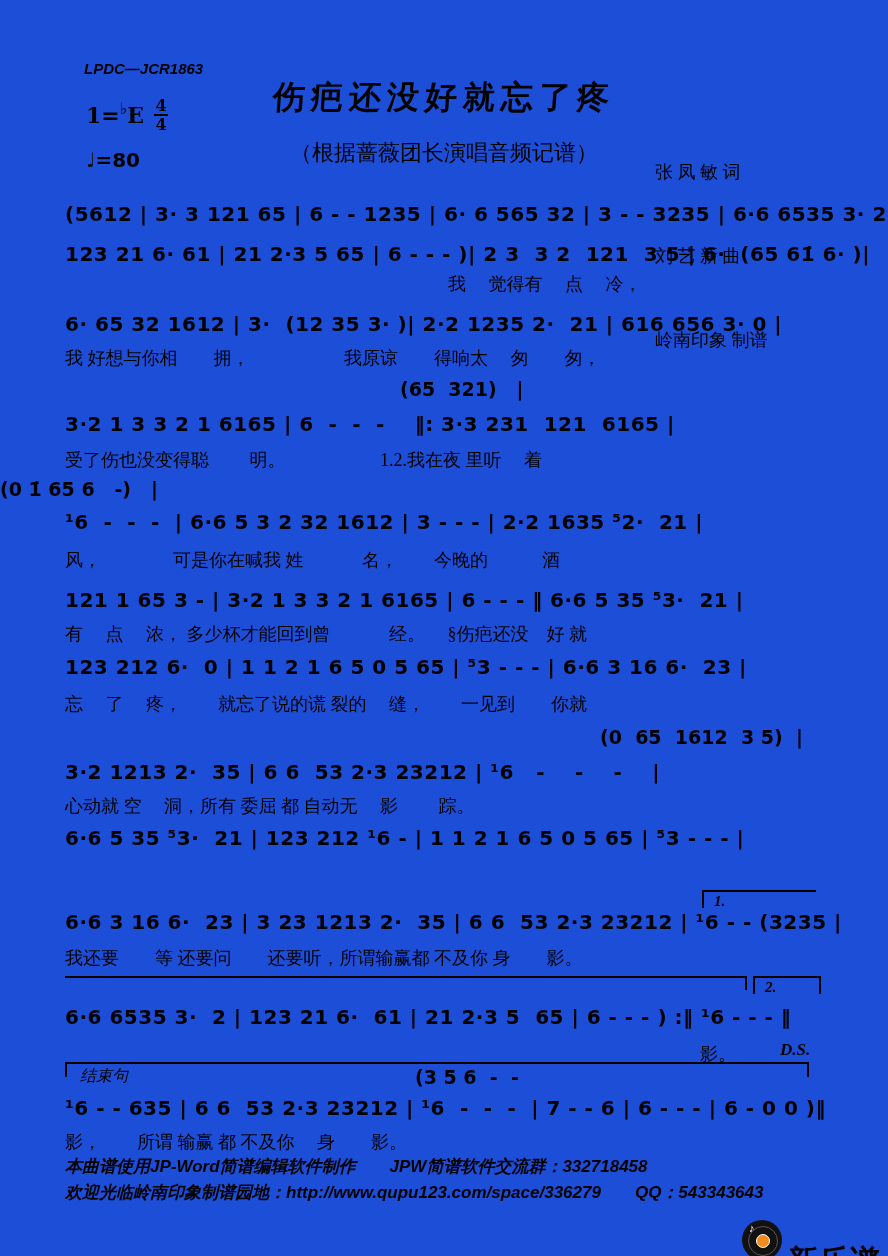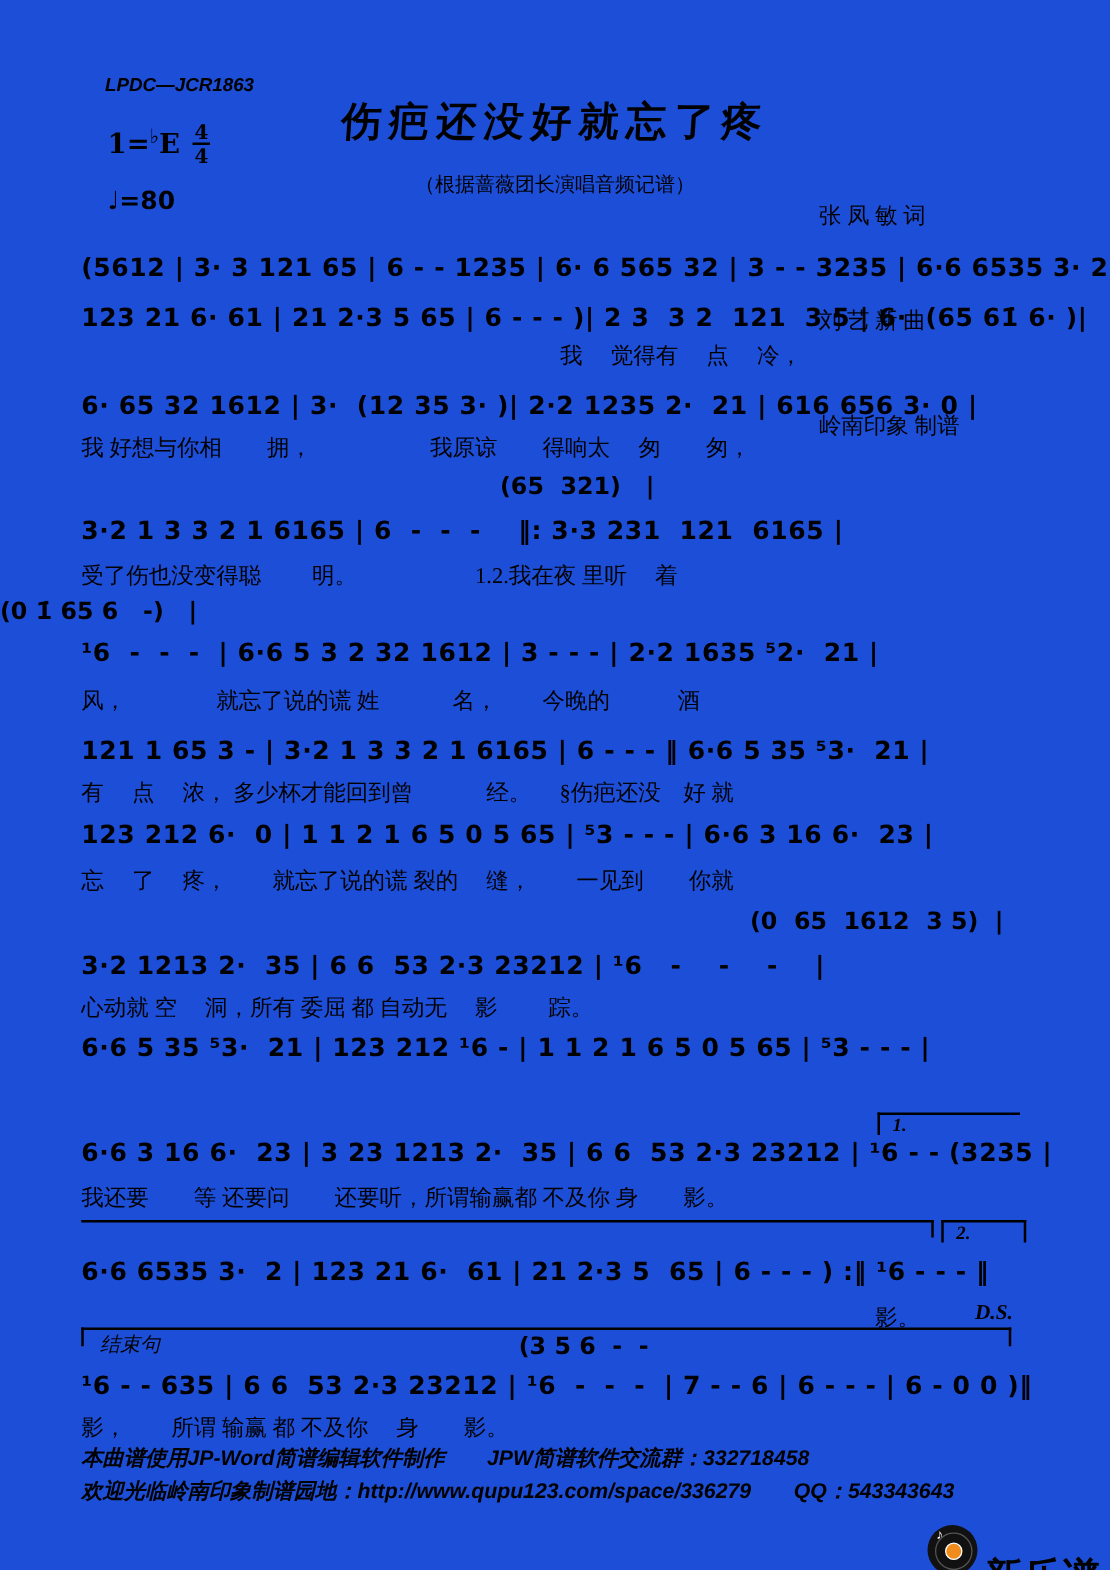--- a/index.html
+++ b/index.html
@@ -3,21 +3,21 @@
 <meta charset="utf-8">
 <style>
   html,body{margin:0;padding:0;background:#e8e8e8;}
   .page{position:relative;width:888px;height:1256px;background:#1d4ed8;color:#000;
         font-family:"Liberation Sans",sans-serif;overflow:hidden;margin:0 auto;}
   .abs{position:absolute;white-space:pre;}
   
   .catalog{left:84px;top:60px;font-size:15px;font-style:italic;font-weight:bold;}
   .title{left:0;top:76px;width:888px;text-align:center;font-family:"DejaVu Serif",serif;
          font-weight:bold;font-size:32px;letter-spacing:6px;transform:skewX(-4deg);}
-  .subtitle{left:0;top:138px;width:888px;text-align:center;font-size:16px;
+  .subtitle{left:0;top:138px;width:888px;text-align:center;font-size:22px;
             font-family:"Liberation Serif",serif;}
   .keysig{left:86px;top:98px;font-family:"DejaVu Serif",serif;font-weight:bold;font-size:22px;
           display:flex;align-items:center;}
   .keysig .flat{font-size:16px;vertical-align:super;position:relative;top:-7px;}
   .frac{display:inline-flex;flex-direction:column;align-items:center;margin-left:10px;
         font-size:16px;line-height:15px;}
   .frac .bar{width:14px;border-top:2px solid #000;margin:1px 0;}
   .tempo{left:86px;top:148px;font-size:20px;font-weight:bold;font-family:"DejaVu Sans",sans-serif;}
   .credits{left:655px;top:102px;font-family:"Liberation Serif",serif;font-size:18px;
            line-height:28px;white-space:pre;}
@@ -84,21 +84,21 @@
 
   <div class="abs notation" style="top:312px">6· 65 32 1612 | 3·  (12 35 3· )| 2·2 1235 2·  21 | 616 656 3· 0 |</div>
   <div class="abs lyrics" style="top:346px">我 好想与你相　　拥，　　　　　 我原谅　　得响太　 匆　　匆，</div>
   <div class="abs pre-note" style="top:378px;left:400px">(65  321)   |</div>
 
   <div class="abs notation" style="top:412px">3·2 1 3 3 2 1 6165 | 6  -  -  -    ‖: 3·3 231  121  6165 |</div>
   <div class="abs lyrics" style="top:448px">受了伤也没变得聪　　 明。　　　　　 1.2.我在夜 里听　 着</div>
   <div class="abs pre-note" style="top:478px">(0 1̇ 65 6   -)   |</div>
 
   <div class="abs notation" style="top:510px">¹6  -  -  -  | 6·6 5 3 2 32 1612 | 3 - - - | 2·2 1635 ⁵2·  21 |</div>
-  <div class="abs lyrics" style="top:548px">风，　　　　就忘了说的谎 姓　　　 名，　　今晚的　　　酒</div>
+  <div class="abs lyrics" style="top:548px">风，　　　　可是你在喊我 姓　　　 名，　　今晚的　　　酒</div>
 
   <div class="abs notation" style="top:588px">121 1 65 3 - | 3·2 1 3 3 2 1 6165 | 6 - - - ‖ 6·6 5 35 ⁵3·  21 |</div>
   <div class="abs lyrics" style="top:622px">有　 点　 浓， 多少杯才能回到曾　　　 经。　 §伤疤还没　好 就</div>
 
   <div class="abs notation" style="top:655px">123 212 6·  0 | 1 1 2 1 6 5 0 5 65 | ⁵3 - - - | 6·6 3 16 6·  23 |</div>
   <div class="abs lyrics" style="top:692px">忘　 了　 疼，　　就忘了说的谎 裂的　 缝，　　一见到　　你就</div>
   <div class="abs pre-note" style="top:726px;left:600px">(0  65  1612  3 5)  |</div>
 
   <div class="abs notation" style="top:760px">3·2 1213 2·  35 | 6 6  53 2·3 23212 | ¹6   -    -    -    |</div>
   <div class="abs lyrics" style="top:794px">心动就 空　 洞，所有 委屈 都 自动无　 影　　 踪。</div>

